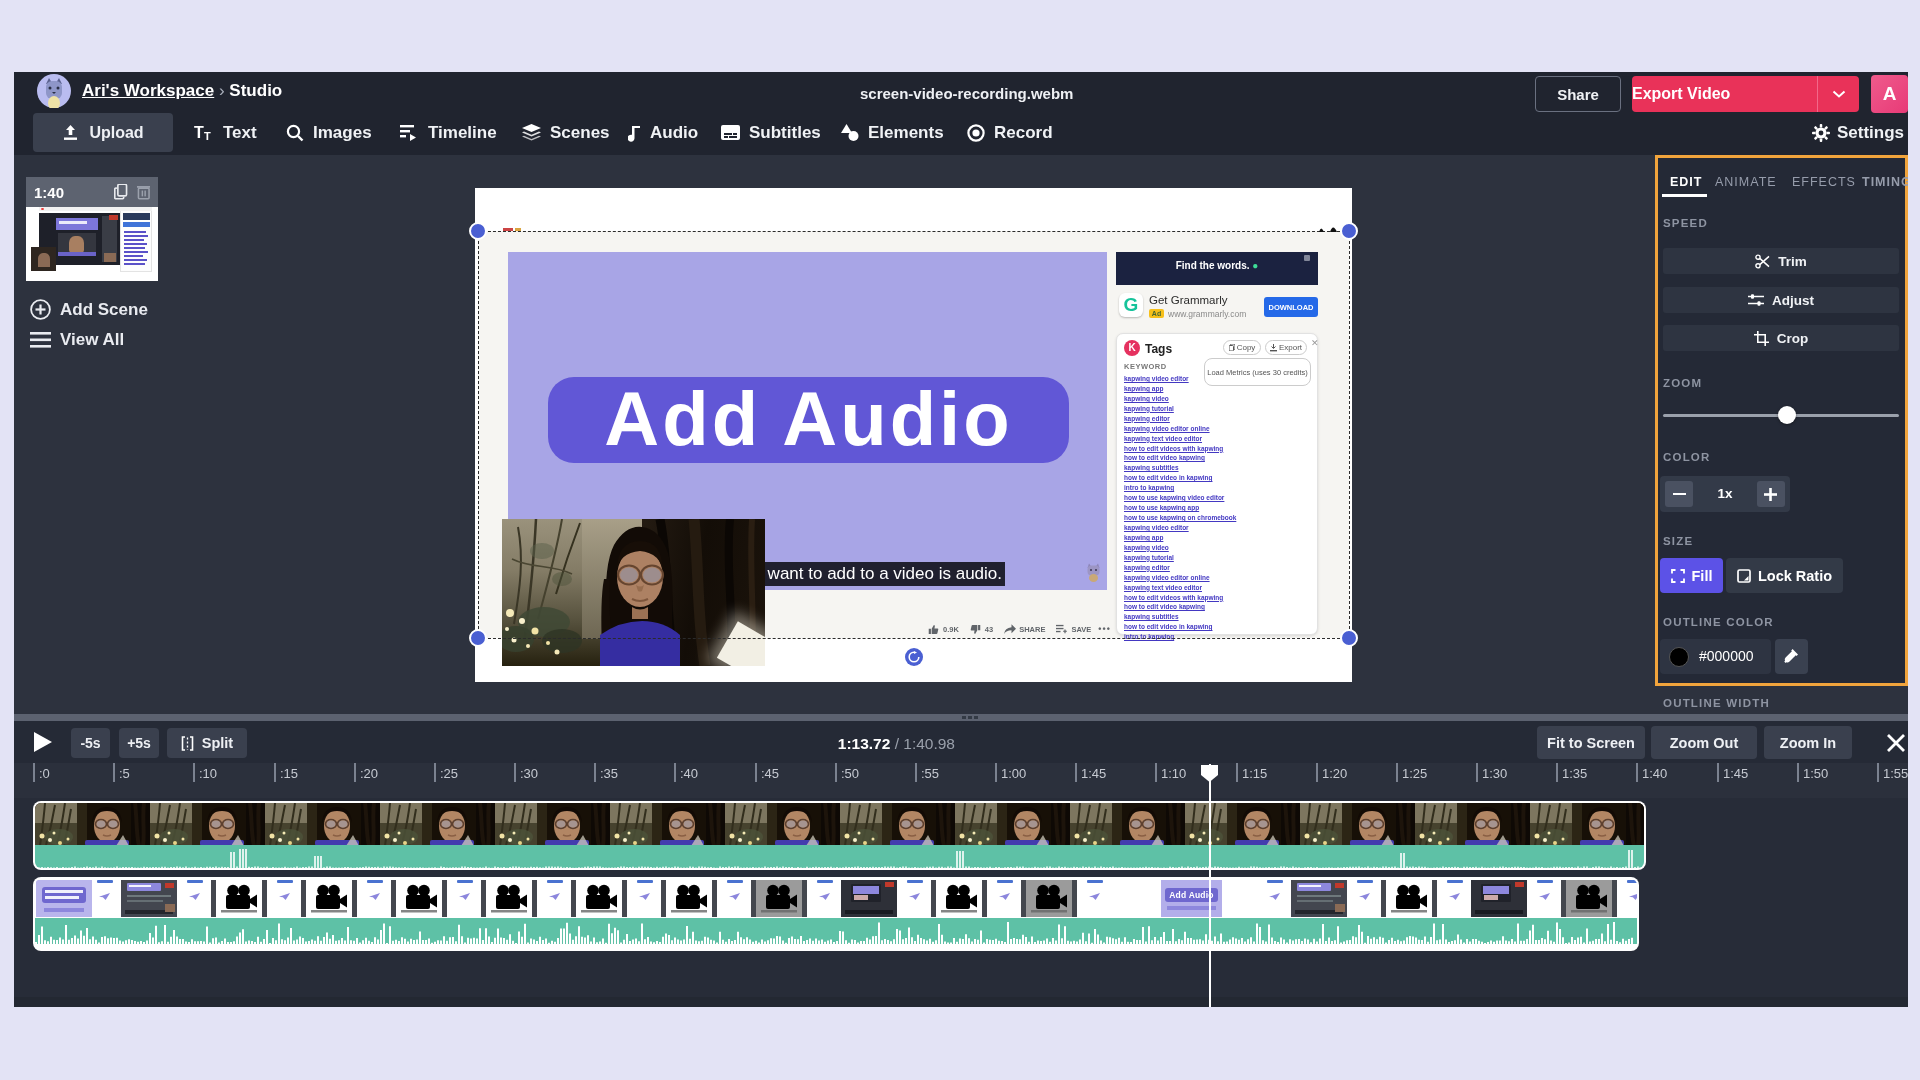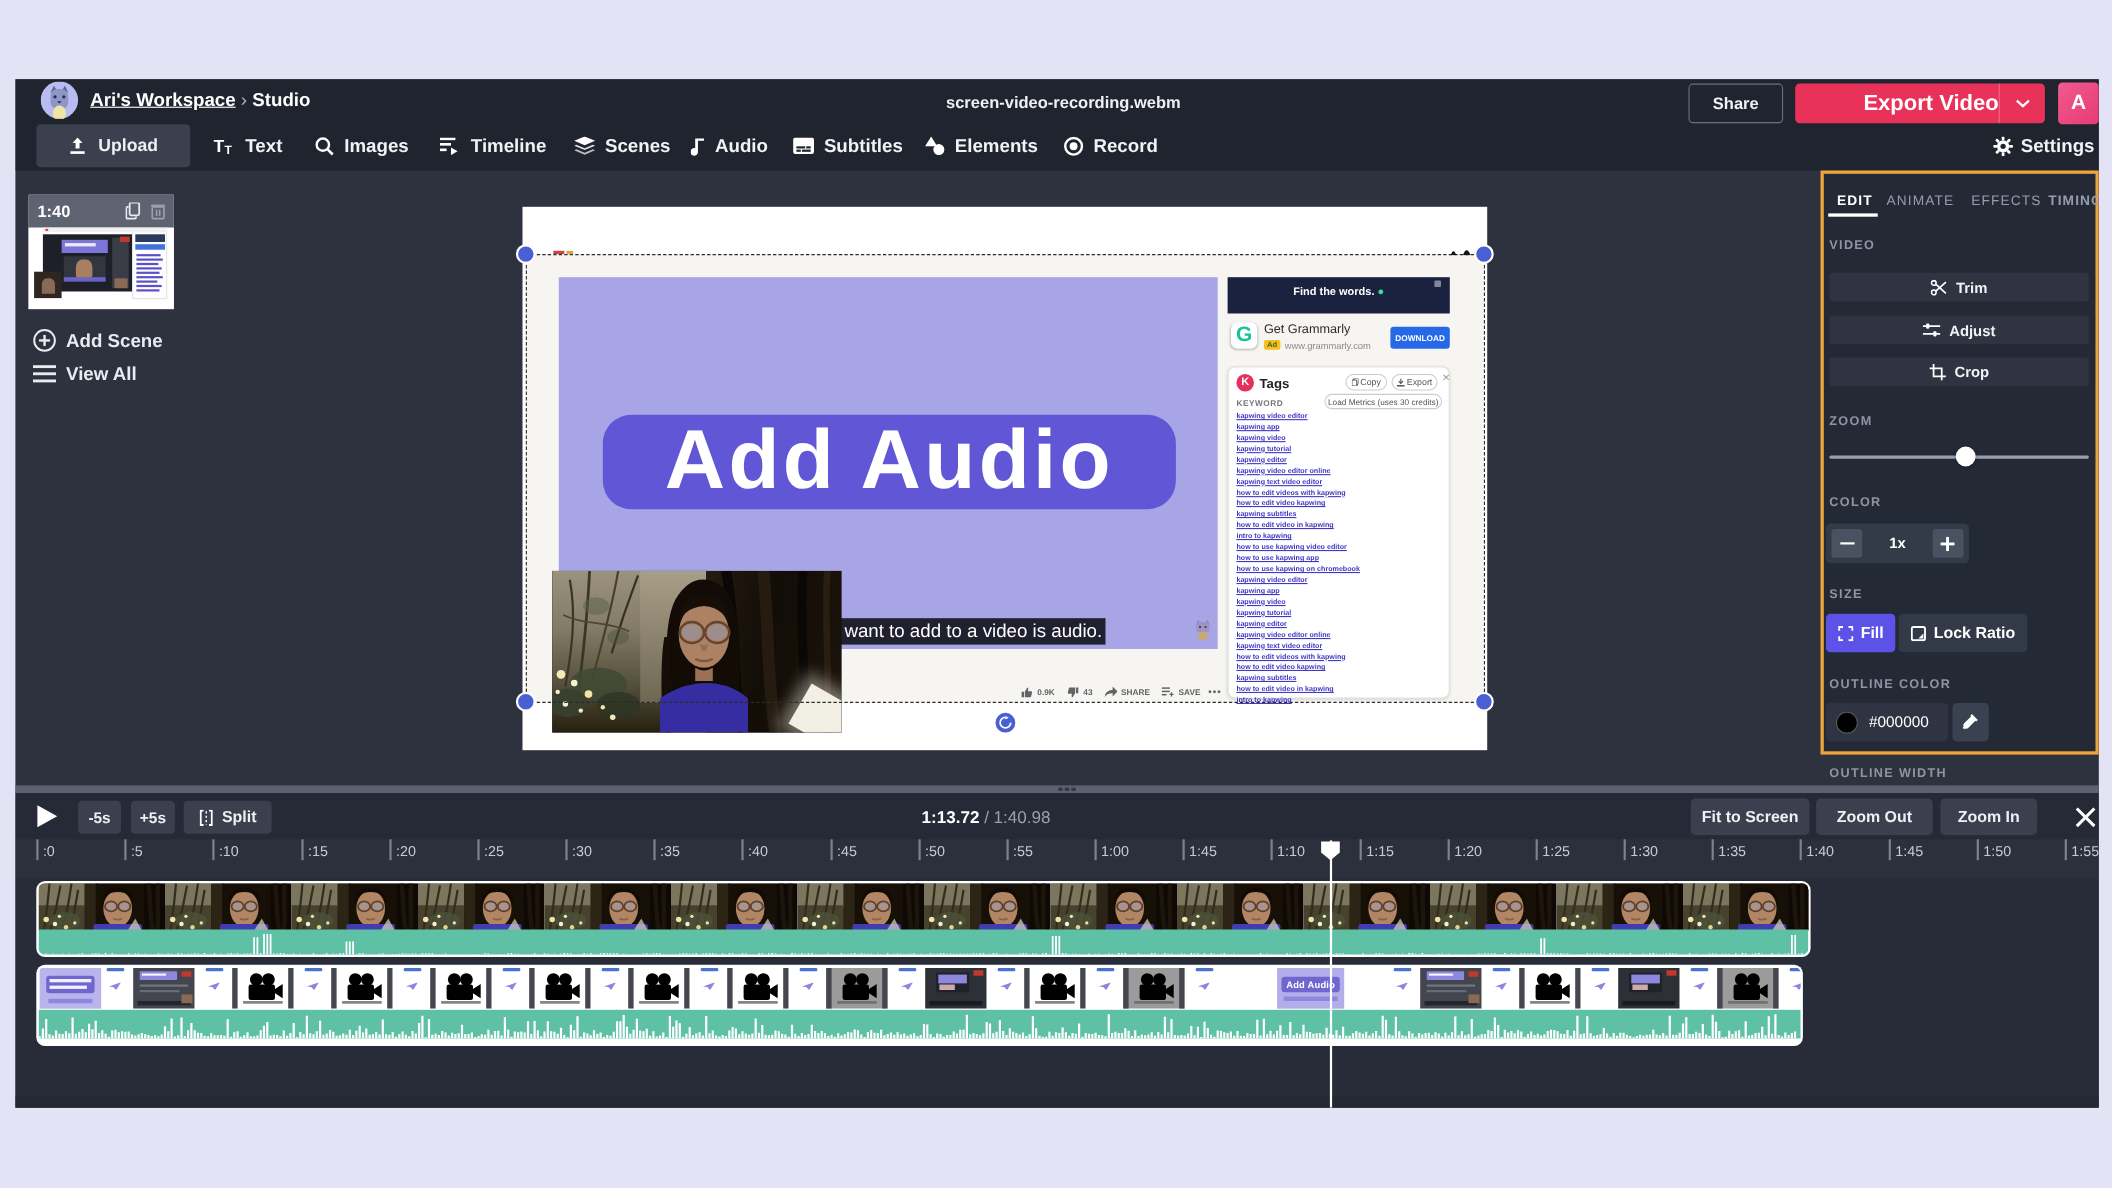--- a/index.html
+++ b/index.html
@@ -25,21 +25,21 @@
  <rect x="9" y="7" width="16" height="18" rx="6" fill="#8e96c8"></rect>
  <circle cx="13" cy="14" r="1.5" fill="#2a2f45"></circle>
       <circle cx="21" cy="14" r="1.5" fill="#2a2f45"></circle>
  <path d="M15 18 L19 18 L17 20 Z" fill="#2a2f45"></path>
  <ellipse cx="17" cy="29" rx="6" ry="7" fill="#efe3a6"></ellipse>
 </svg>
 <div class="abs" style="left:68px;top:9px;color:#fff;font-size:17px;font-weight:700"><span style="text-decoration:underline">Ari's Workspace</span> <span style="color:#aab0bc;font-weight:400">›</span> Studio</div>
 <div class="abs" style="left:846px;top:13px;color:#eef0f4;font-size:15px;font-weight:700">screen-video-recording.webm</div>
 <div class="abs" style="left:1521px;top:4px;width:86px;height:36px;border:1.5px solid #6a7080;border-radius:4px;color:#f0f2f5;font-size:15px;font-weight:700;display:flex;align-items:center;justify-content:center">Share</div>
 <div class="abs" style="left:1618px;top:4px;width:227px;height:36px;background:#e93259;border-radius:4px;display:flex;align-items:center">
-  <div style="width:185px;text-align:right;color:#fff;font-size:20px;font-weight:700">Export Video</div>
+  <div style="width:185px;text-align:left;color:#fff;font-size:16px;font-weight:700">Export Video</div>
   <div style="width:1px;height:36px;background:#f2688a"></div>
   <div style="flex:1;display:flex;align-items:center;justify-content:center">
         <svg width="14" height="8" viewBox="0 0 14 8">
           <path d="M1.5 1.5 L7 6.5 L12.5 1.5" fill="none" stroke="#fff" stroke-width="2"></path>
         </svg>
       </div>
 </div>
 <div class="abs" style="left:1857px;top:3px;width:37px;height:38px;background:linear-gradient(135deg,#ef5b8c,#e83a77);border-radius:4px;color:#fff;font-size:19px;font-weight:700;display:flex;align-items:center;justify-content:center">A</div>
 
 <div class="abs gbtn" style="left:19px;top:41px;width:140px;height:39px;font-size:16px;gap:10px">
@@ -191,21 +191,21 @@
 <div class="abs" style="left:1209px;top:268px;width:38px;height:15px;border:1px solid #ccc;border-radius:8px;color:#555;font-size:8px;display:flex;align-items:center;justify-content:center;gap:2px"><svg width="6" height="7" viewBox="0 0 6 7">
         <rect x="1.5" width="4.5" height="5.5" rx="1" fill="none" stroke="#555"></rect>
         <rect x="0" y="1.5" width="4.5" height="5.5" rx="1" fill="#fff" stroke="#555"></rect>
       </svg>Copy</div>
 <div class="abs" style="left:1251px;top:268px;width:42px;height:15px;border:1px solid #ccc;border-radius:8px;color:#555;font-size:8px;display:flex;align-items:center;justify-content:center;gap:2px"><svg width="7" height="8" viewBox="0 0 7 8">
         <path d="M3.5 0 V4 M1.5 2.5 L3.5 4.5 L5.5 2.5" stroke="#555" fill="none"></path>
         <rect y="6" width="7" height="1.4" fill="#555"></rect>
       </svg>Export</div>
 <div class="abs" style="left:1297px;top:266px;color:#999;font-size:9px">✕</div>
 <div class="abs" style="left:1110px;top:290px;color:#777;font-size:7.5px;font-weight:700;letter-spacing:.5px">KEYWORD</div>
-<div class="abs" style="left:1190px;top:286px;width:107px;height:14px;border:1px solid #ccc;border-radius:8px;color:#555;font-size:7.5px;display:flex;align-items:center;justify-content:center">Load Metrics (uses 30 credits)</div>
+<div class="abs" style="left:1190px;top:286px;width:107px;height:28px;border:1px solid #ccc;border-radius:8px;color:#555;font-size:7.5px;display:flex;align-items:center;justify-content:center">Load Metrics (uses 30 credits)</div>
 <div class="kwl" style="top:303.0px">kapwing video editor</div>
     <div class="kwl" style="top:312.9px">kapwing app</div>
     <div class="kwl" style="top:322.9px">kapwing video</div>
     <div class="kwl" style="top:332.8px">kapwing tutorial</div>
     <div class="kwl" style="top:342.7px">kapwing editor</div>
     <div class="kwl" style="top:352.6px">kapwing video editor online</div>
     <div class="kwl" style="top:362.6px">kapwing text video editor</div>
     <div class="kwl" style="top:372.5px">how to edit videos with kapwing</div>
     <div class="kwl" style="top:382.4px">how to edit video kapwing</div>
     <div class="kwl" style="top:392.4px">kapwing subtitles</div>
@@ -315,21 +315,21 @@
       <path d="M6 1.2 A4.8 4.8 0 1 0 10.8 6" fill="none" stroke="#fff" stroke-width="1.6"></path>
       <path d="M6 0 L9 1.4 L6 3 Z" fill="#fff"></path>
     </svg>
 
 <div class="abs" style="left:1641px;top:83px;width:253px;height:531px;background:#242936;border:3.5px solid #f1a43c"></div>
 <div class="abs" style="left:1656px;top:103px;color:#fff;font-size:12.5px;font-weight:700;letter-spacing:1px">EDIT</div>
 <div class="abs" style="left:1701px;top:103px;color:#969cab;font-size:12.5px;font-weight:400;letter-spacing:1px">ANIMATE</div>
 <div class="abs" style="left:1778px;top:103px;color:#969cab;font-size:12.5px;font-weight:400;letter-spacing:1px">EFFECTS</div>
 <div class="abs" style="left:1848px;top:103px;color:#969cab;font-size:12.5px;font-weight:700;letter-spacing:1px">TIMING</div>
 <div class="abs" style="left:1648px;top:122px;width:45px;height:3px;background:#fff"></div>
-<div class="plab" style="top:145px">VIDEO</div>
+<div class="plab" style="top:145px">SPEED</div>
 <div class="pbtn" style="top:176px"><svg width="15" height="15" viewBox="0 0 15 15">
         <circle cx="3" cy="3.2" r="2.1" fill="none" stroke="#fff" stroke-width="1.4"></circle>
         <circle cx="3" cy="11.8" r="2.1" fill="none" stroke="#fff" stroke-width="1.4"></circle>
         <path d="M4.8 4.4 L14 12.6 M4.8 10.6 L14 2.4" stroke="#fff" stroke-width="1.5"></path>
       </svg>Trim</div>
 <div class="pbtn" style="top:215px"><svg width="16" height="14" viewBox="0 0 16 14">
         <line x1="0" y1="3.5" x2="16" y2="3.5" stroke="#fff" stroke-width="1.5"></line>
         <line x1="0" y1="10.5" x2="16" y2="10.5" stroke="#fff" stroke-width="1.5"></line>
         <rect x="3" y="1.2" width="3" height="4.6" rx="1" fill="#fff"></rect>
         <rect x="9.5" y="8.2" width="3" height="4.6" rx="1" fill="#fff"></rect>

